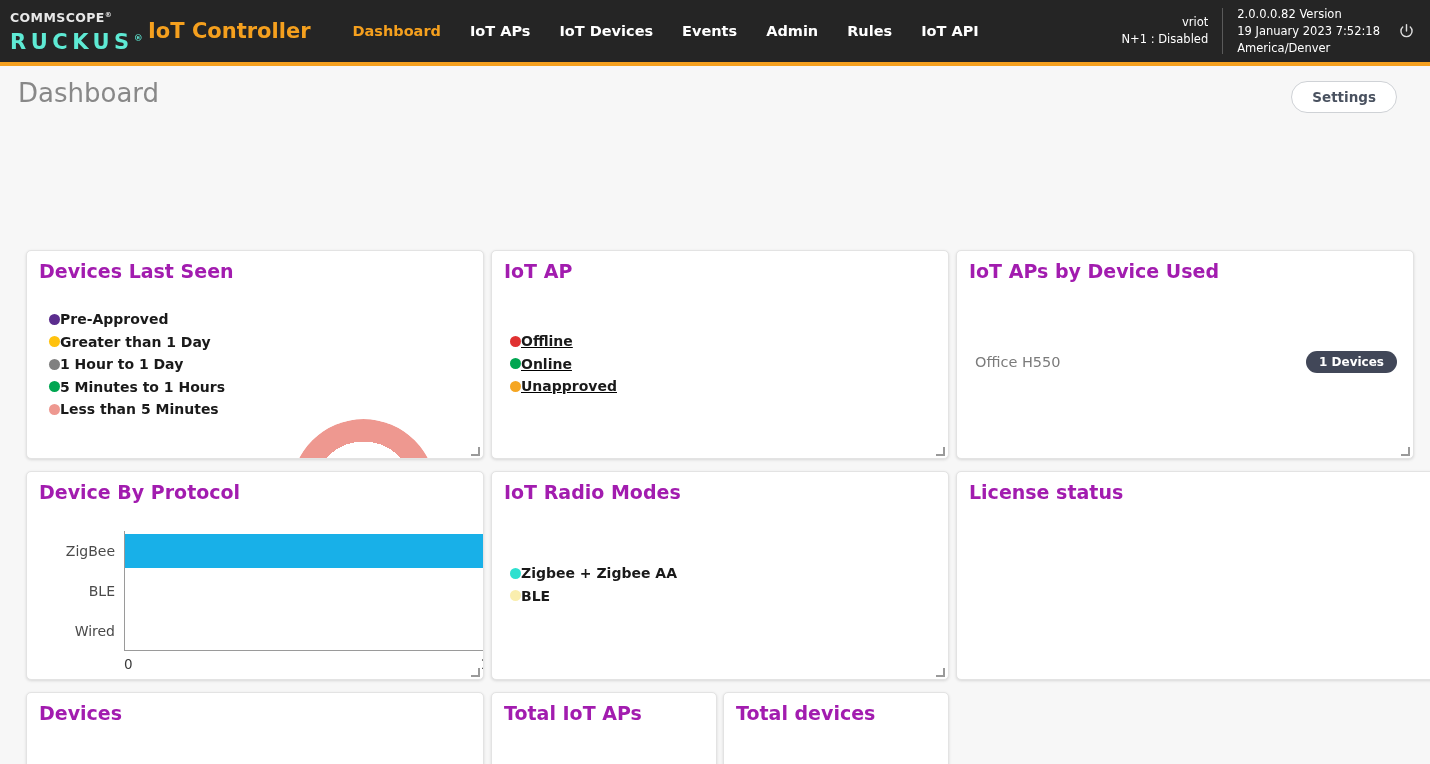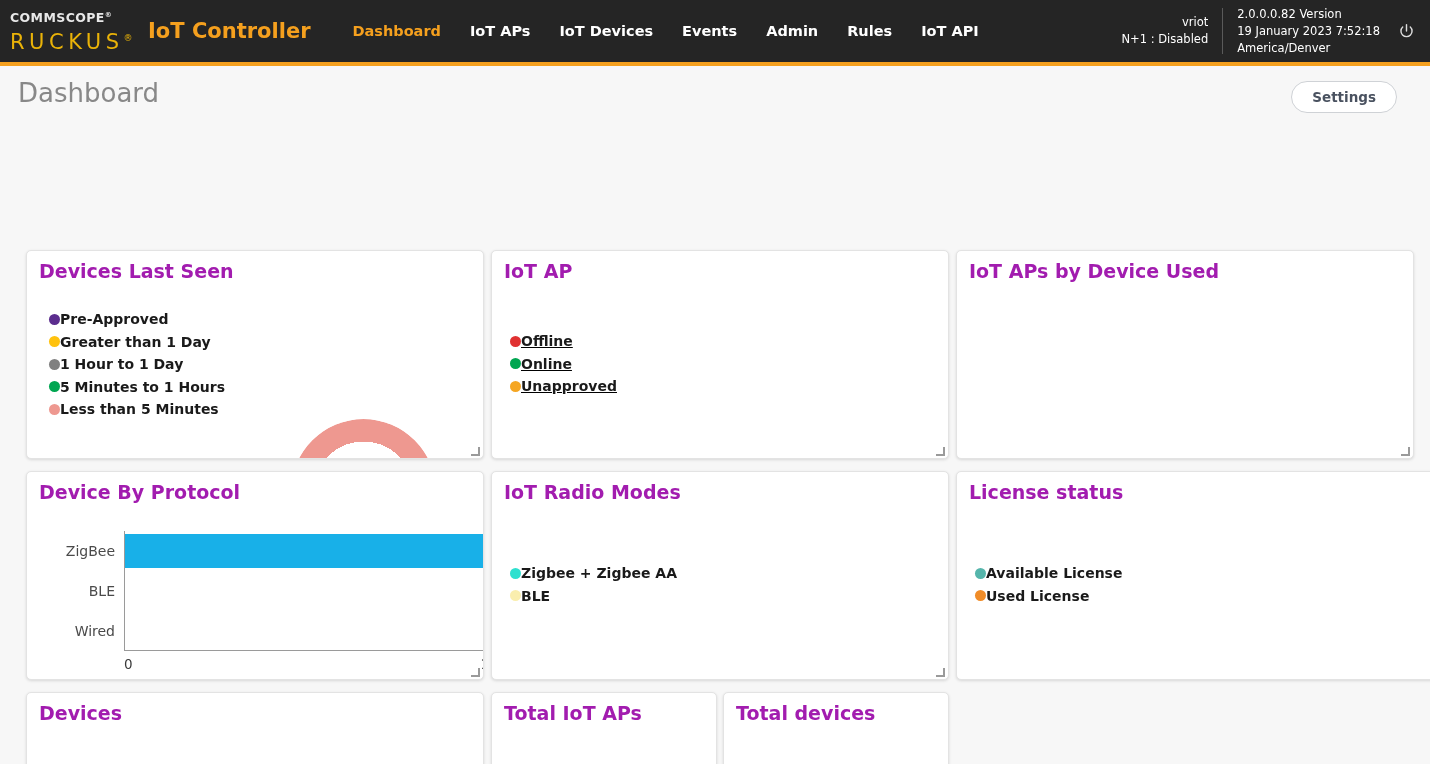--- a/index.html
+++ b/index.html
@@ -22,23 +22,23 @@
   .brand { padding-left: 10px; width: 140px; }
   .brand .commscope {
     color: #e8e8e8;
     font-size: 12.5px;
     letter-spacing: .4px;
     font-weight: 600;
     line-height: 15px;
   }
   .brand .commscope sup { font-size: 7px; vertical-align: super; }
   .brand .ruckus {
-    color: #eab308;
+    color: #5eead4;
     font-size: 21px;
-    font-weight: 400;
+    font-weight: 700;
     letter-spacing: 4.5px;
     line-height: 24px;
   }
   .brand .ruckus sup { font-size: 9px; letter-spacing: 0; vertical-align: super; }
   .product {
     color: #f5a01e;
     font-size: 21px;
     font-weight: 700;
     margin-left: 8px;
     white-space: nowrap;
@@ -319,20 +319,24 @@
         <span class="legend-dot" style="background:#f5a623"></span>
         <span class="legend-label">Unapproved</span>
       </div>
     </div>
 
     <div class="resize-handle"></div>
   </div>
 
   <div class="card" style="left:956px; top:128px; width:458px; height:209px;">
     <div class="card-title">IoT APs by Device Used</div>
+    <div class="ap-row" style="top:100px;">
+      <span class="ap-name">Office H550</span>
+      <span class="ap-badge">1 Devices</span>
+    </div>
     <div class="resize-handle"></div>
   </div>
 
   <div class="card" style="left:26px; top:349px; width:458px; height:209px;">
     <div class="card-title">Device By Protocol</div>
     <div class="barchart" style="left:97px; top:59px; width:365px; height:120px;">
       <div class="bc-axis-v"></div>
       <div class="bc-axis-h"></div>
 
       <div class="bc-ylabel" style="top:20px;">ZigBee</div>
@@ -361,30 +365,20 @@
         <span class="legend-dot" style="background:#faeeae"></span>
         <span class="legend-label">BLE</span>
       </div>
     </div>
 
     <div class="resize-handle"></div>
   </div>
 
   <div class="card" style="left:956px; top:349px; width:487px; height:209px;">
     <div class="card-title">License status</div>
-    <div class="legend" style="top:90px; left:18px;">
-      <div class="legend-row">
-        <span class="legend-dot" style="background:#55b5ab"></span>
-        <span class="legend-label">Available License</span>
-      </div>
-      <div class="legend-row">
-        <span class="legend-dot" style="background:#f08c28"></span>
-        <span class="legend-label">Used License</span>
-      </div>
-    </div>
 
     <div class="resize-handle"></div>
   </div>
 
   <div class="card" style="left:26px; top:570px; width:458px; height:209px;">
     <div class="card-title">Devices</div>
 
   </div>
 
   <div class="card" style="left:491px; top:570px; width:226px; height:209px;">

